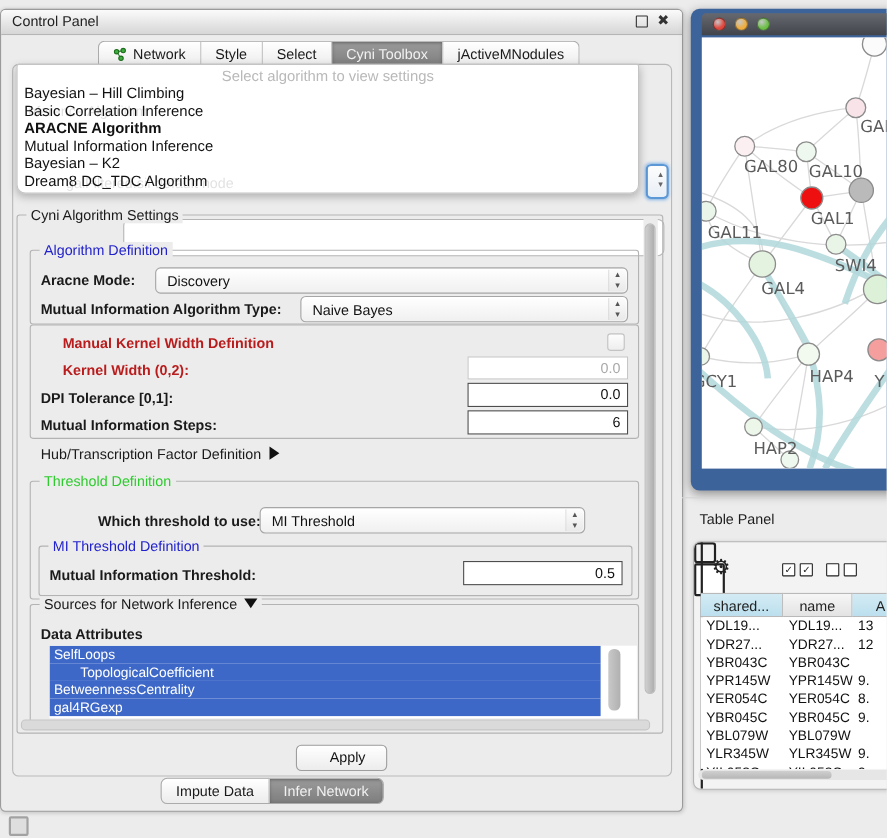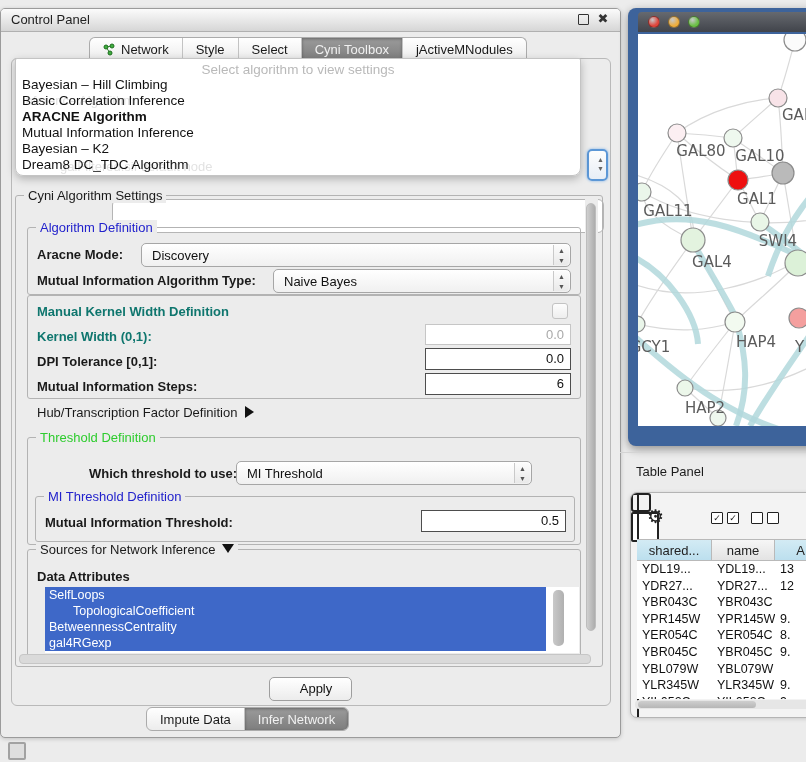--- a/index.html
+++ b/index.html
@@ -68,21 +68,21 @@
   .ghost-text{position:absolute;font-size:13px;color:rgba(40,40,40,.14);z-index:1;}
 
   
   .fieldset{position:absolute;border:1px solid #b3b3b3;border-radius:3px;}
   .legend{position:absolute;top:-8px;left:8px;background:#ececec;padding:0 4px;font-size:13px;color:#1a1a1a;white-space:nowrap;}
   .legend.blue{color:#2222cc;}
   .legend.green{color:#2ecc2e;}
 
   .lbl{position:absolute;font-size:13px;color:#1a1a1a;white-space:nowrap;}
   .lbl.b{font-weight:bold;}
-  .lbl.dis{color:#0f766e;font-weight:bold;}
+  .lbl.dis{color:#b91c1c;font-weight:bold;margin-left:20px;}
 
   .combo{
     position:absolute;height:24px;background:linear-gradient(#ffffff,#f0f0f0);
     border:1px solid #a6a6a6;border-radius:5px;font-size:13px;color:#111;
     line-height:24px;padding-left:10px;box-sizing:border-box;cursor:default;
   }
   .combo .arrows{
     position:absolute;right:1px;top:1px;bottom:1px;width:16px;
     border-left:1px solid #c9c9c9;border-radius:0 4px 4px 0;
     background:linear-gradient(#fcfcfc,#e9e9e9);
@@ -227,21 +227,21 @@
   </div>
   <div class="lbl b" style="left:36px;top:264px;">Mutual Information Algorithm Type:</div>
   <div class="combo" style="left:272px;top:260px;width:298px;">
     <span>Naive Bayes</span>
     <div class="arrows">▲<br>▼</div>
   </div>
 
   <div class="fieldset" style="left:26px;top:286px;width:552px;height:102px;"></div>
   <div class="lbl dis" style="left:36px;top:295px;">Manual Kernel Width Definition</div>
   <div class="checkbox" style="left:551px;top:294px;"></div>
-  <div class="lbl dis" style="left:36px;top:320px;">Kernel Width (0,1):</div>
+  <div class="lbl dis" style="left:36px;top:320px;">Kernel Width (0,2):</div>
   <div class="field lite" style="left:424px;top:315px;width:146px;height:21px;line-height:19px;">0.0</div>
   <div class="lbl b" style="left:36px;top:345px;">DPI Tolerance [0,1]:</div>
   <div class="field dark" style="left:424px;top:339px;width:146px;height:22px;line-height:19px;">0.0</div>
   <div class="lbl b" style="left:36px;top:370px;">Mutual Information Steps:</div>
   <div class="field dark" style="left:424px;top:364px;width:146px;height:22px;line-height:19px;">6</div>
 
   <div class="lbl" style="left:36px;top:396px;">
     <span>Hub/Transcription Factor Definition</span><span class="tri-right"></span>
   </div>
 

